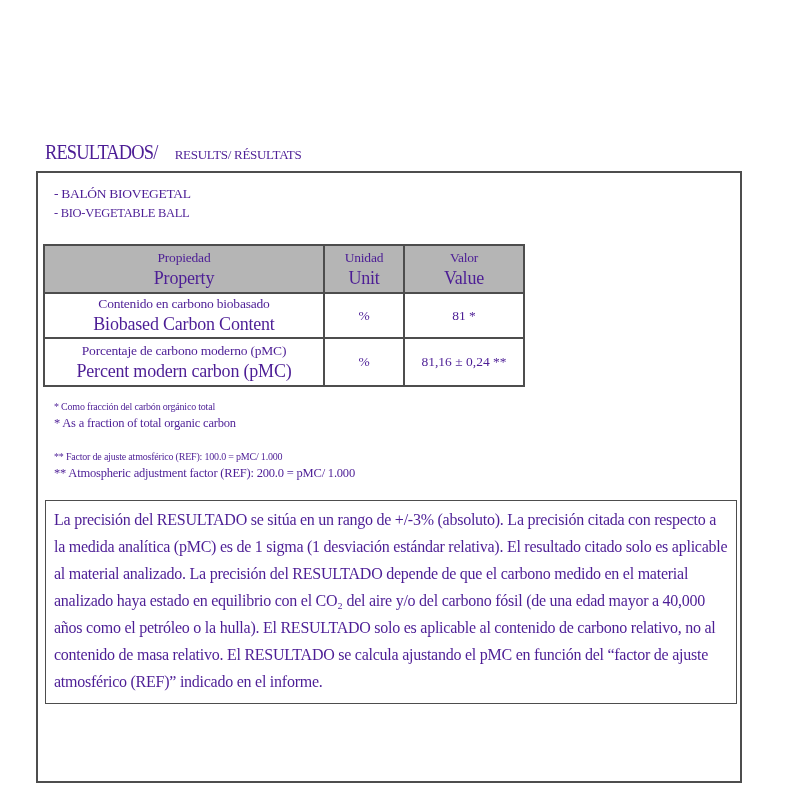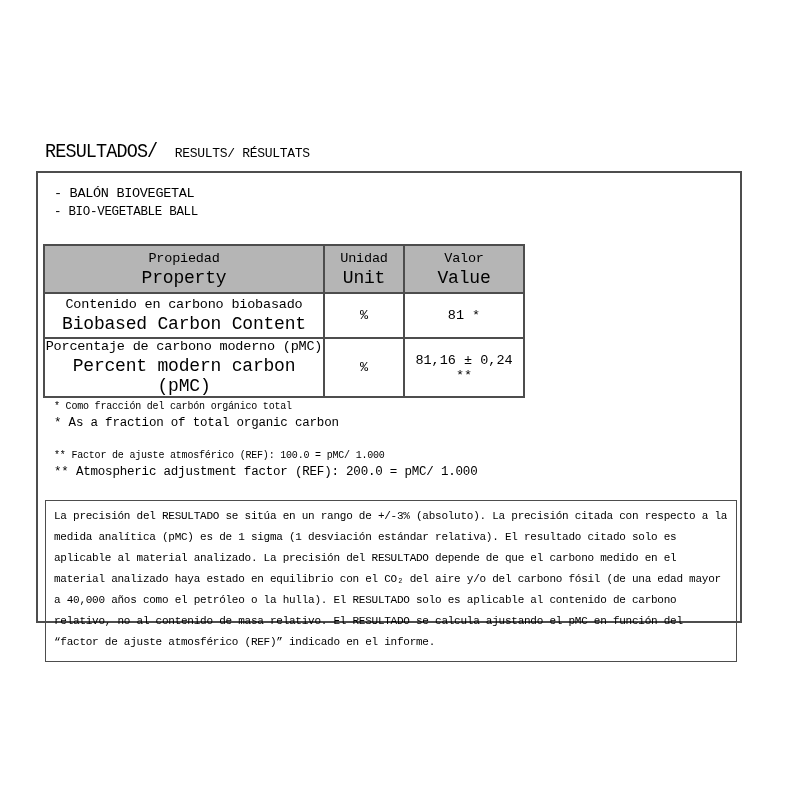--- a/index.html
+++ b/index.html
@@ -5,22 +5,22 @@
   html, body {
     margin: 0;
     padding: 0;
     background: #ffffff;
   }
   .page {
     position: relative;
     width: 800px;
     height: 800px;
     background: #ffffff;
-    font-family: Liberation Mono, monospace;
-    color: #000000;
+    font-family: Liberation Serif, serif;
+    color: #4c1d95;
     overflow: hidden;
   }
   
   .heading {
     position: absolute;
     left: 45px;
     top: 140px;
     white-space: nowrap;
   }
   .heading .primary {
@@ -34,21 +34,21 @@
     font-size: 13px;
     letter-spacing: -0.3px;
     margin-left: 2px;
   }
   
   .main-box {
     position: absolute;
     left: 36px;
     top: 171px;
     width: 706px;
-    height: 452px;
+    height: 612px;
     border: 2px solid #4d4d4d;
     box-sizing: border-box;
   }
   
   .sample {
     position: absolute;
     left: 16px;
     top: 13px;
   }
   .sample .line-es {
@@ -102,22 +102,22 @@
   .disclaimer-box {
     position: absolute;
     left: 7px;
     top: 327px;
     width: 692px;
     border: 1px solid #4d4d4d;
     box-sizing: border-box;
     padding: 5px 8px 8px 8px;
   }
   .disclaimer-text {
-    font-size: 11px;
-    line-height: 21px;
+    font-size: 16px;
+    line-height: 27px;
     letter-spacing: -0.25px;
   }
 </style>
 </head>
 <body>
 
 <div class="page">
 
   <div class="heading">
     <span class="primary">RESULTADOS/</span><span class="secondary">RESULTS/ RÉSULTATS</span>

